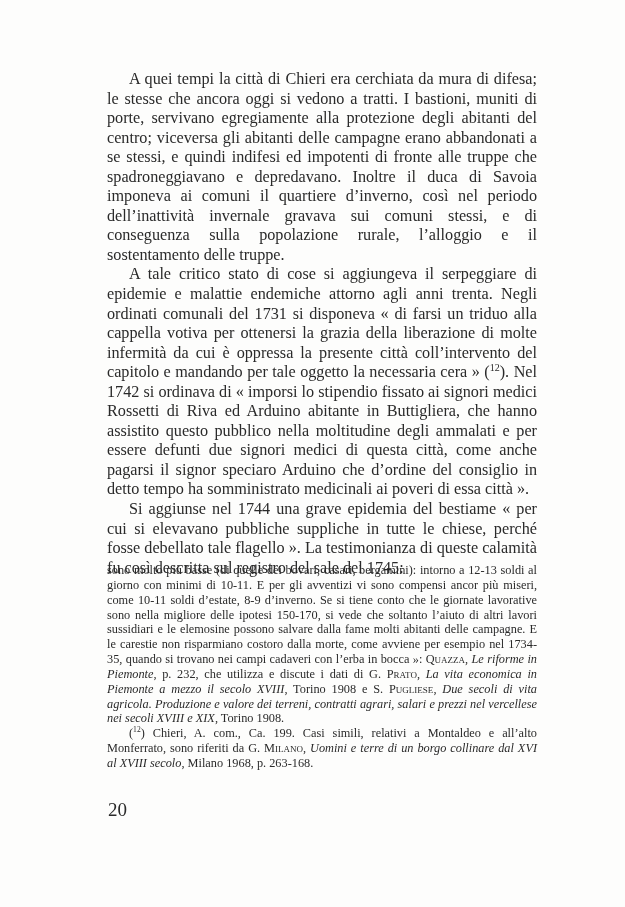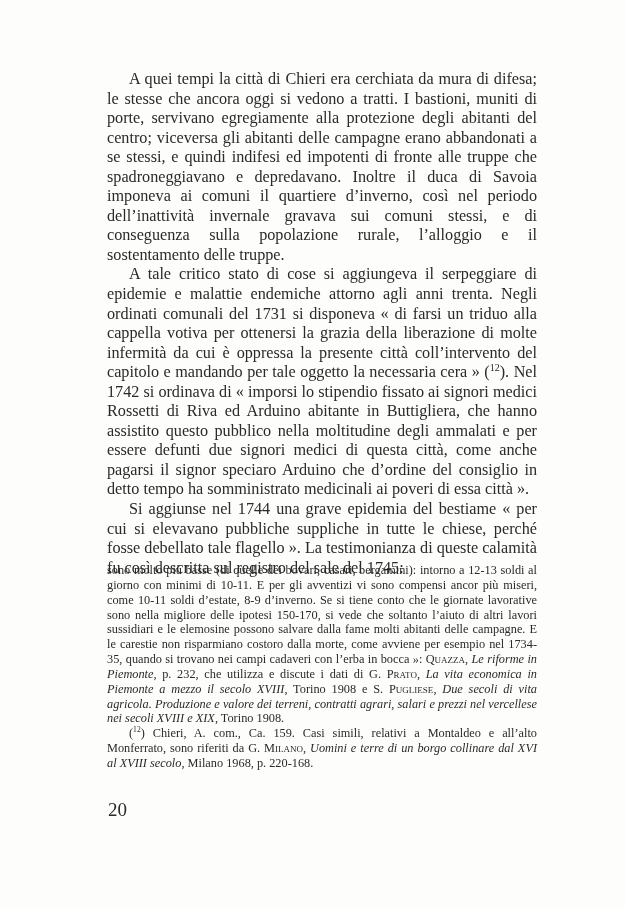--- a/index.html
+++ b/index.html
@@ -51,17 +51,17 @@
 <div class="page">
 
   <div class="main-text">
     <p>A quei tempi la città di Chieri era cerchiata da mura di difesa; le stesse che ancora oggi si vedono a tratti. I bastioni, muniti di porte, servivano egregiamente alla protezione degli abitanti del centro; viceversa gli abitanti delle campagne erano abbandonati a se stessi, e quindi indifesi ed impotenti di fronte alle truppe che spadroneggiavano e depredavano. Inoltre il duca di Savoia imponeva ai comuni il quartiere d’inverno, così nel periodo dell’inattività invernale gravava sui comuni stessi, e di conseguenza sulla popolazione rurale, l’alloggio e il sostentamento delle truppe.</p>
     <p><span>A tale critico stato di cose si aggiungeva il serpeggiare di epidemie e malattie endemiche attorno agli anni trenta. Negli ordinati comunali del 1731 si disponeva « di farsi un triduo alla cappella votiva per ottenersi la grazia della liberazione di molte infermità da cui è oppressa la presente città coll’intervento del capitolo e mandando per tale oggetto la necessaria cera » (</span><sup>12</sup><span>). Nel 1742 si ordinava di « imporsi lo stipendio fissato ai signori medici Rossetti di Riva ed Arduino abitante in Buttigliera, che hanno assistito questo pubblico nella moltitudine degli ammalati e per essere defunti due signori medici di questa città, come anche pagarsi il signor speciaro Arduino che d’ordine del consiglio in detto tempo ha somministrato medicinali ai poveri di essa città ».</span></p>
     <p>Si aggiunse nel 1744 una grave epidemia del bestiame « per cui si elevavano pubbliche suppliche in tutte le chiese, perché fosse debellato tale flagello ». La testimonianza di queste calamità fu così descritta sul registro del sale del 1745:</p>
   </div>
 
   <div class="footnotes">
     <p><span>sono molto più basse (di quelle dei bovari, casari, bergamini): intorno a 12-13 soldi al giorno con minimi di 10-11. E per gli avventizi vi sono compensi ancor più miseri, come 10-11 soldi d’estate, 8-9 d’inverno. Se si tiene conto che le giornate lavorative sono nella migliore delle ipotesi 150-170, si vede che soltanto l’aiuto di altri lavori sussidiari e le elemosine possono salvare dalla fame molti abitanti delle campagne. E le carestie non risparmiano costoro dalla morte, come avviene per esempio nel 1734-35, quando si trovano nei campi cadaveri con l’erba in bocca »: </span><span class="sc">Quazza</span><span>, </span><i>Le riforme in Piemonte</i><span>, p. 232, che utilizza e discute i dati di G. </span><span class="sc">Prato</span><span>, </span><i>La vita economica in Piemonte a mezzo il secolo XVIII</i><span>, Torino 1908 e S. </span><span class="sc">Pugliese</span><span>, </span><i>Due secoli di vita agricola. Produzione e valore dei terreni, contratti agrari, salari e prezzi nel vercellese nei secoli XVIII e XIX</i><span>, Torino 1908.</span></p>
-    <p class="fn-12"><span>(</span><sup>12</sup><span>)</span><span> Chieri, A. com., Ca. 159. Casi simili, relativi a Montaldeo e all’alto Monferrato, sono riferiti da G. </span><span class="sc">Milano</span><span>, </span><i>Uomini e terre di un borgo collinare dal XVI al XVIII secolo</i><span>, Milano 1968, p. 220-168.</span></p>
+    <p class="fn-12"><span>(</span><sup>12</sup><span>)</span><span> Chieri, A. com., Ca. 199. Casi simili, relativi a Montaldeo e all’alto Monferrato, sono riferiti da G. </span><span class="sc">Milano</span><span>, </span><i>Uomini e terre di un borgo collinare dal XVI al XVIII secolo</i><span>, Milano 1968, p. 263-168.</span></p>
   </div>
 
   <div class="page-number">20</div>
 </div>
 
 </body></html>

